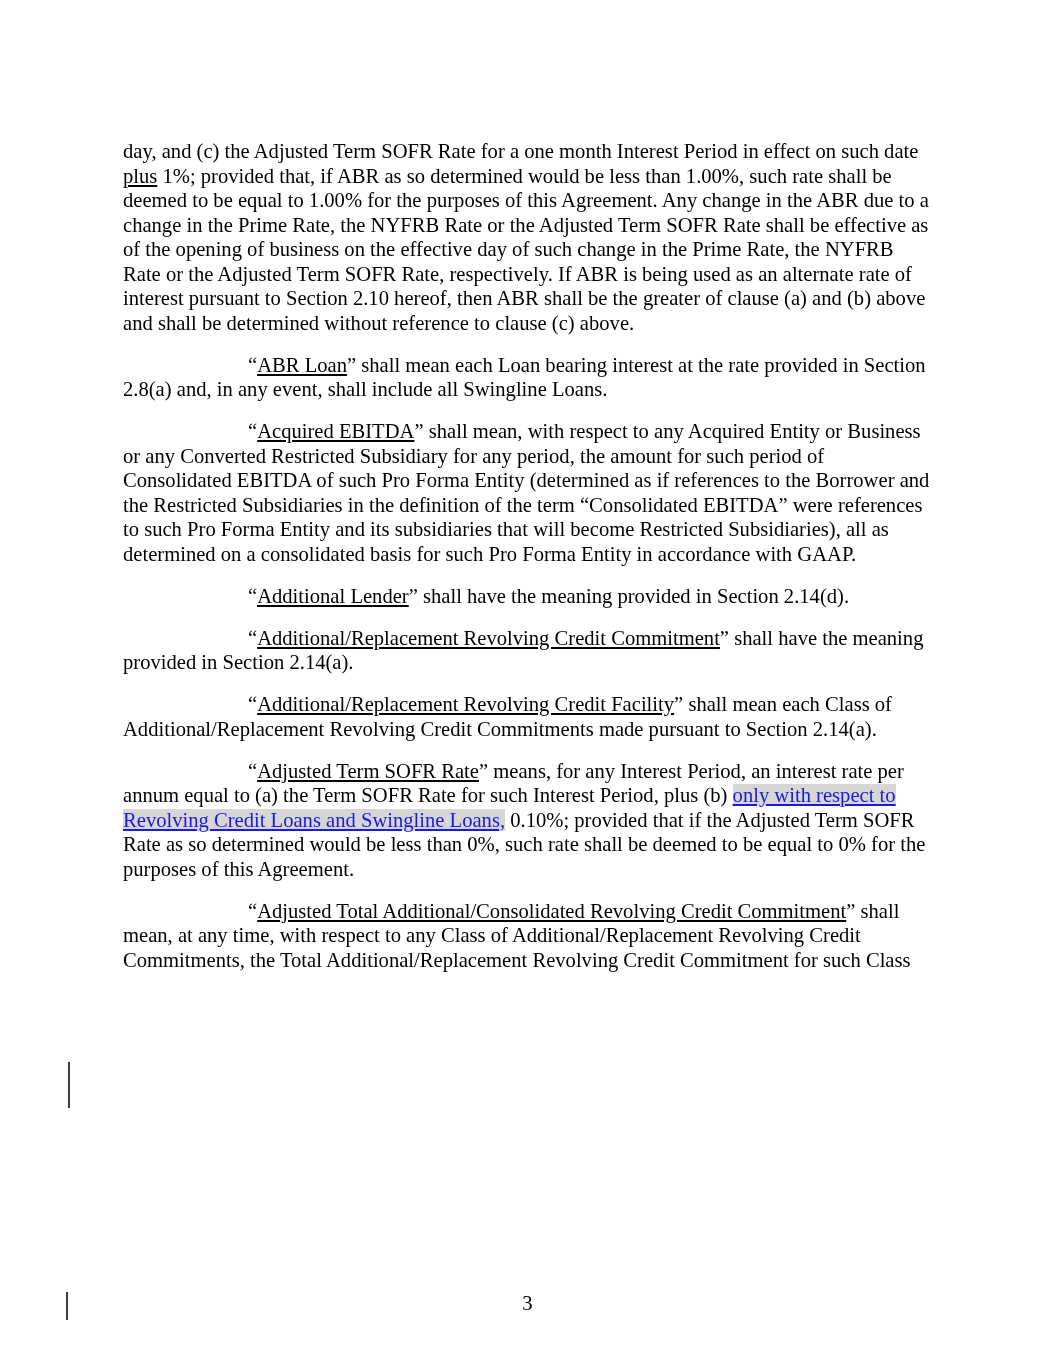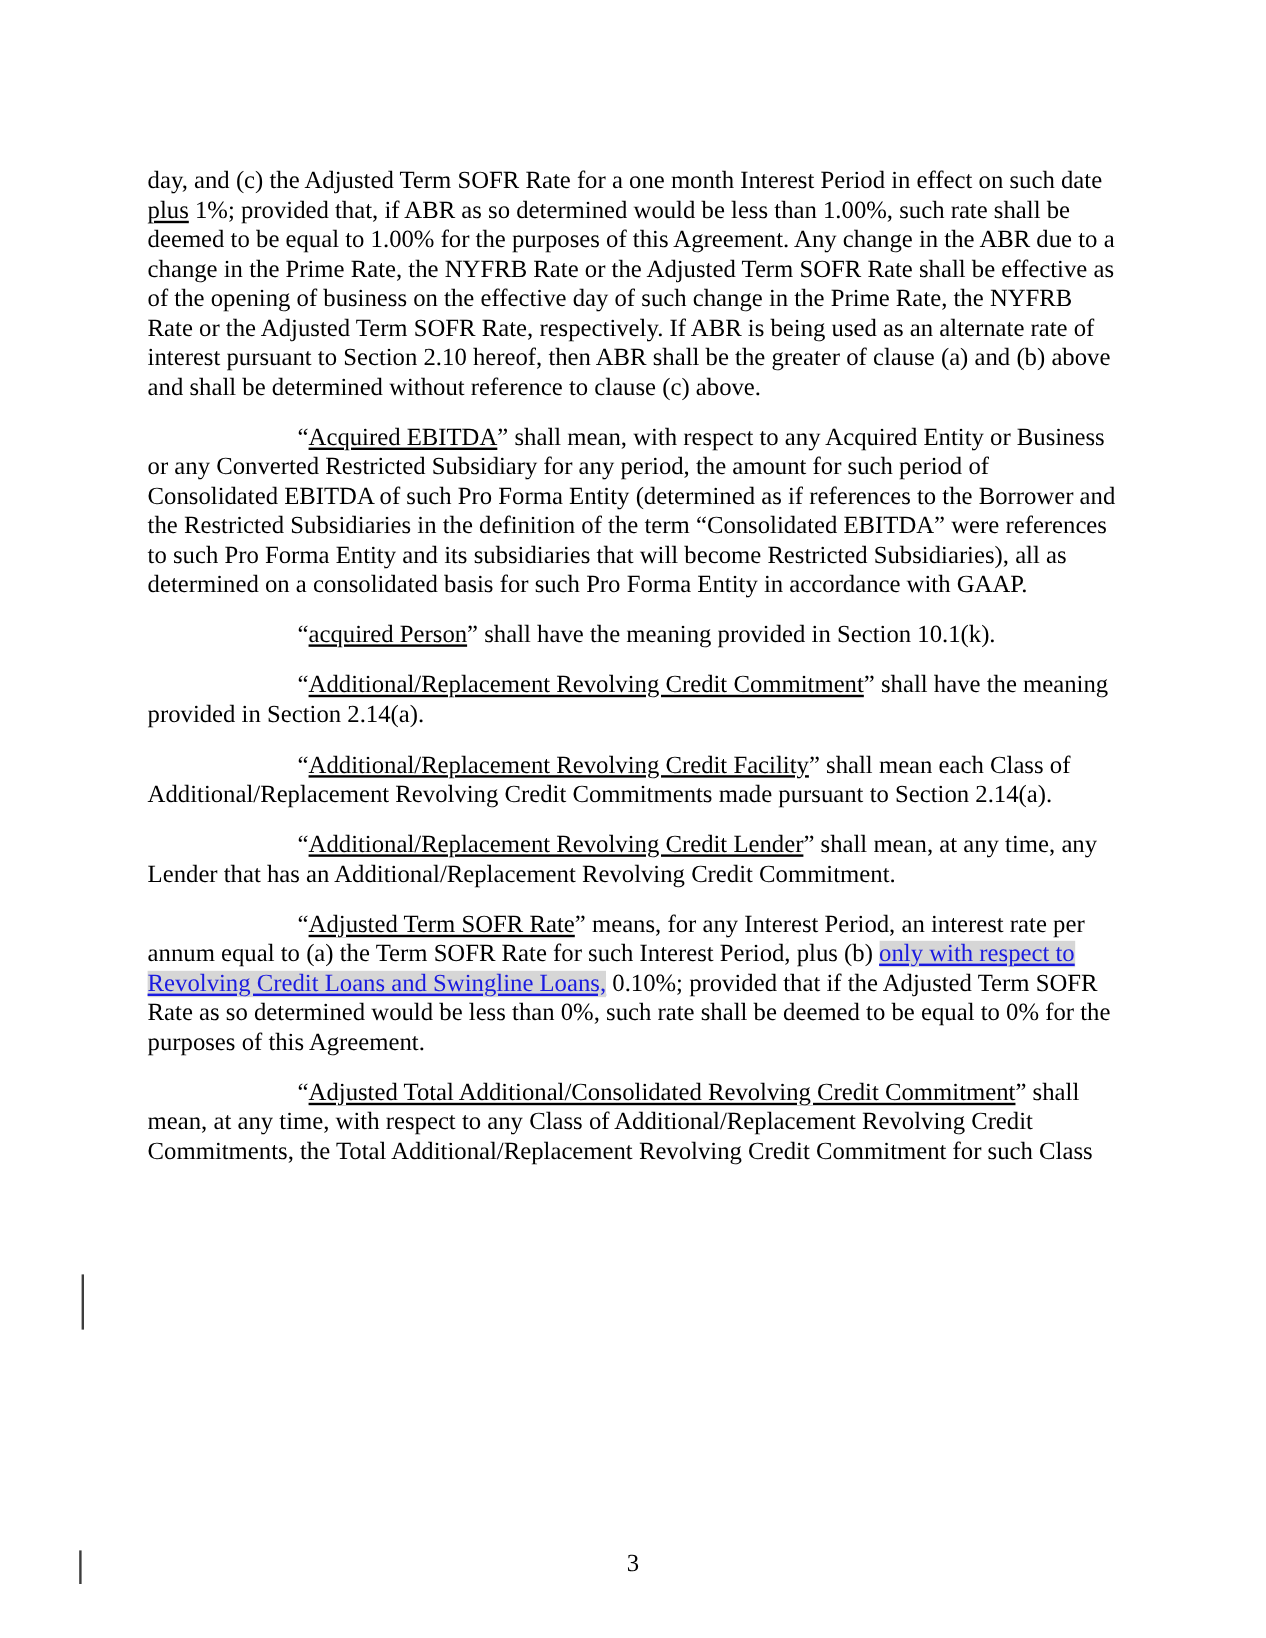--- a/index.html
+++ b/index.html
@@ -55,25 +55,25 @@
     font-size: 20.6px;
     line-height: 24.5px;
   }
 </style>
 </head>
 <body>
 
 <div class="page">
   <div class="body-text" id="doc-body">
       <p class="para"><span>day, and (c) the Adjusted Term SOFR Rate for a one month Interest Period in effect on such date </span><span class="defined-term">plus</span><span> 1%; provided that, if ABR as so determined would be less than 1.00%, such rate shall be deemed to be equal to 1.00% for the purposes of this Agreement. Any change in the ABR due to a change in the Prime Rate, the NYFRB Rate or the Adjusted Term SOFR Rate shall be effective as of the opening of business on the effective day of such change in the Prime Rate, the NYFRB Rate or the Adjusted Term SOFR Rate, respectively. If ABR is being used as an alternate rate of interest pursuant to Section 2.10 hereof, then ABR shall be the greater of clause (a) and (b) above and shall be determined without reference to clause (c) above.</span></p>
+      <p class="para indent"><span>“</span><span class="defined-term">ABR Loan</span><span>” shall mean each Loan bearing interest at the rate provided in Section 2.8(a) and, in any event, shall include all Swingline Loans.</span></p>
       <p class="para indent"><span>“</span><span class="defined-term">Acquired EBITDA</span><span>” shall mean, with respect to any Acquired Entity or Business or any Converted Restricted Subsidiary for any period, the amount for such period of Consolidated EBITDA of such Pro Forma Entity (determined as if references to the Borrower and the Restricted Subsidiaries in the definition of the term “Consolidated EBITDA” were references to such Pro Forma Entity and its subsidiaries that will become Restricted Subsidiaries), all as determined on a consolidated basis for such Pro Forma Entity in accordance with GAAP.</span></p>
-      <p class="para indent"><span>“</span><span class="defined-term">acquired Person</span><span>” shall have the meaning provided in Section 10.1(k).</span></p>
+      <p class="para indent"><span>“</span><span class="defined-term">Additional Lender</span><span>” shall have the meaning provided in Section 2.14(d).</span></p>
       <p class="para indent"><span>“</span><span class="defined-term">Additional/Replacement Revolving Credit Commitment</span><span>” shall have the meaning provided in Section 2.14(a).</span></p>
       <p class="para indent"><span>“</span><span class="defined-term">Additional/Replacement Revolving Credit Facility</span><span>” shall mean each Class of Additional/Replacement Revolving Credit Commitments made pursuant to Section 2.14(a).</span></p>
-      <p class="para indent"><span>“</span><span class="defined-term">Additional/Replacement Revolving Credit Lender</span><span>” shall mean, at any time, any Lender that has an Additional/Replacement Revolving Credit Commitment.</span></p>
       <p class="para indent"><span>“</span><span class="defined-term">Adjusted Term SOFR Rate</span><span>” means, for any Interest Period, an interest rate per annum equal to (a) the Term SOFR Rate for such Interest Period, plus (b) </span><span class="inserted-text">only with respect to Revolving Credit Loans and Swingline Loans,</span><span> 0.10%; provided that if the Adjusted Term SOFR Rate as so determined would be less than 0%, such rate shall be deemed to be equal to 0% for the purposes of this Agreement.</span></p>
       <p class="para indent"><span>“</span><span class="defined-term">Adjusted Total Additional/Consolidated Revolving Credit Commitment</span><span>” shall mean, at any time, with respect to any Class of Additional/Replacement Revolving Credit Commitments, the Total Additional/Replacement Revolving Credit Commitment for such Class</span></p>
     </div>
   <div id="revision-bars"></div>
   <div class="page-number">3</div>
 <div class="changebar" style="left: 68px; top: 1045px; height: 46px;"></div>
     <div class="changebar" style="left: 66px; top: 1275px; height: 28px;"></div>
   </div>
 
 </body></html>

